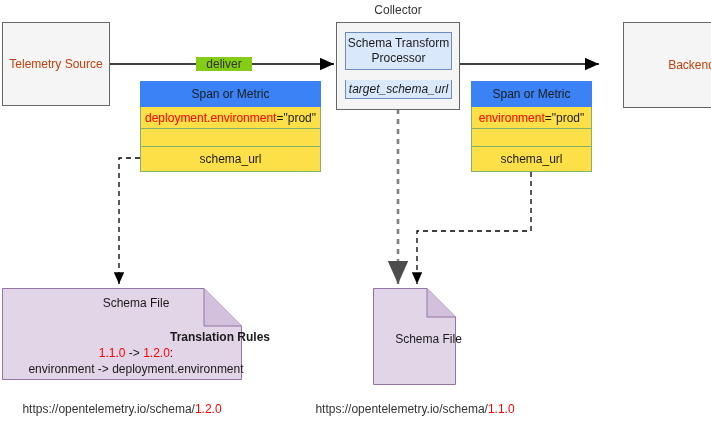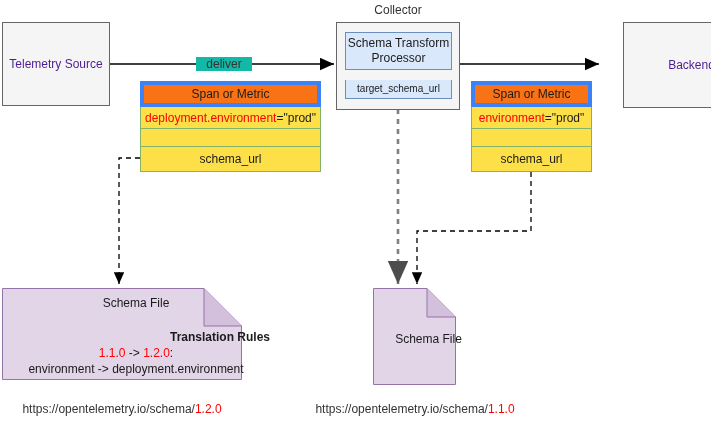--- a/index.html
+++ b/index.html
@@ -1,23 +1,23 @@
 <!DOCTYPE html>
 <html><head>
 <meta charset="utf-8">
 <style>
   html,body{margin:0;padding:0;background:#ffffff;}
   body{width:711px;height:421px;position:relative;overflow:hidden;
        font-family:"Liberation Sans",sans-serif;color:#333333;}
   #canvas{position:absolute;left:0;top:0;width:711px;height:421px;}
   .node{position:absolute;box-sizing:border-box;display:flex;align-items:center;
         justify-content:center;text-align:center;font-size:12px;line-height:1.25;}
-  .plain{background:#f5f5f5;border:1px solid #666666;color:#4c1d95;}
+  .plain{background:#f5f5f5;border:1px solid #666666;color:#c2410c;}
   .proc{background:#dae8fc;border:1px solid #6c8ebf;color:#1b1b1b;}
-  .green{background:#f97316;border:4px solid #3b82f6;color:#1b1b1b;}
+  .green{background:#3b82f6;border:4px solid #3b82f6;color:#1b1b1b;}
   .green-row{position:absolute;box-sizing:border-box;display:flex;align-items:center;
              justify-content:center;font-size:12px;background:#fde047;
              border:1px solid #82b366;border-top:none;color:#1b1b1b;white-space:nowrap;}
   .lbl{position:absolute;font-size:12px;color:#333333;white-space:nowrap;text-align:center;}
   .red{color:#ff0000;}
   .blk{color:#1b1b1b;}
   .docwrap{position:absolute;padding-left:28px;}
   .doctext{position:absolute;left:0;right:0;text-align:center;font-size:12px;
            color:#1b1b1b;line-height:1.3;}
   .bold{font-weight:bold;}
@@ -46,32 +46,32 @@
 
     <path d="M398,99 L398,284" fill="none" stroke="#808080" stroke-width="2.6" stroke-dasharray="5,5" marker-end="url(#arrG)"></path>
 
     <path d="M531,172 L531,231 L417,231 L417,284" fill="none" stroke="#000000" stroke-width="1.3" stroke-dasharray="5,4" marker-end="url(#arrB)"></path>
   </svg>
 
   <div class="node plain" style="left:2px;top:22px;width:108px;height:84px;">
     <span>Telemetry Source</span>
   </div>
 
-  <div class="lbl" style="left:196px;top:57px;width:56px;background:#14b8a6;">deliver</div>
+  <div class="lbl" style="left:196px;top:57px;width:56px;background:#84cc16;">deliver</div>
 
   <div class="lbl" style="left:336px;top:3px;width:124px;">Collector</div>
 
   <div class="node plain" style="left:336px;top:22px;width:124px;height:88px;"></div>
 
   <div class="node proc" style="left:345px;top:32px;width:107px;height:38px;flex-direction:column;">
     <span>Schema Transform</span>
     <span>Processor</span>
   </div>
   <div class="node proc" style="left:345px;top:80px;width:107px;height:19px;border-top:none;">
-    <span style="font-size:10px;">target_schema_url</span>
+    <span style="font-size:12px;font-style:italic;">target_schema_url</span>
   </div>
 
   <div class="node plain" style="left:623px;top:22px;width:107px;height:86px;padding-left:30px;">
     <span>Backend</span>
   </div>
 
   <div class="node green" style="left:140px;top:81px;width:181px;height:26px;">
     <span>Span or Metric</span>
   </div>
   <div class="green-row" style="left:140px;top:107px;width:181px;height:22px;">

